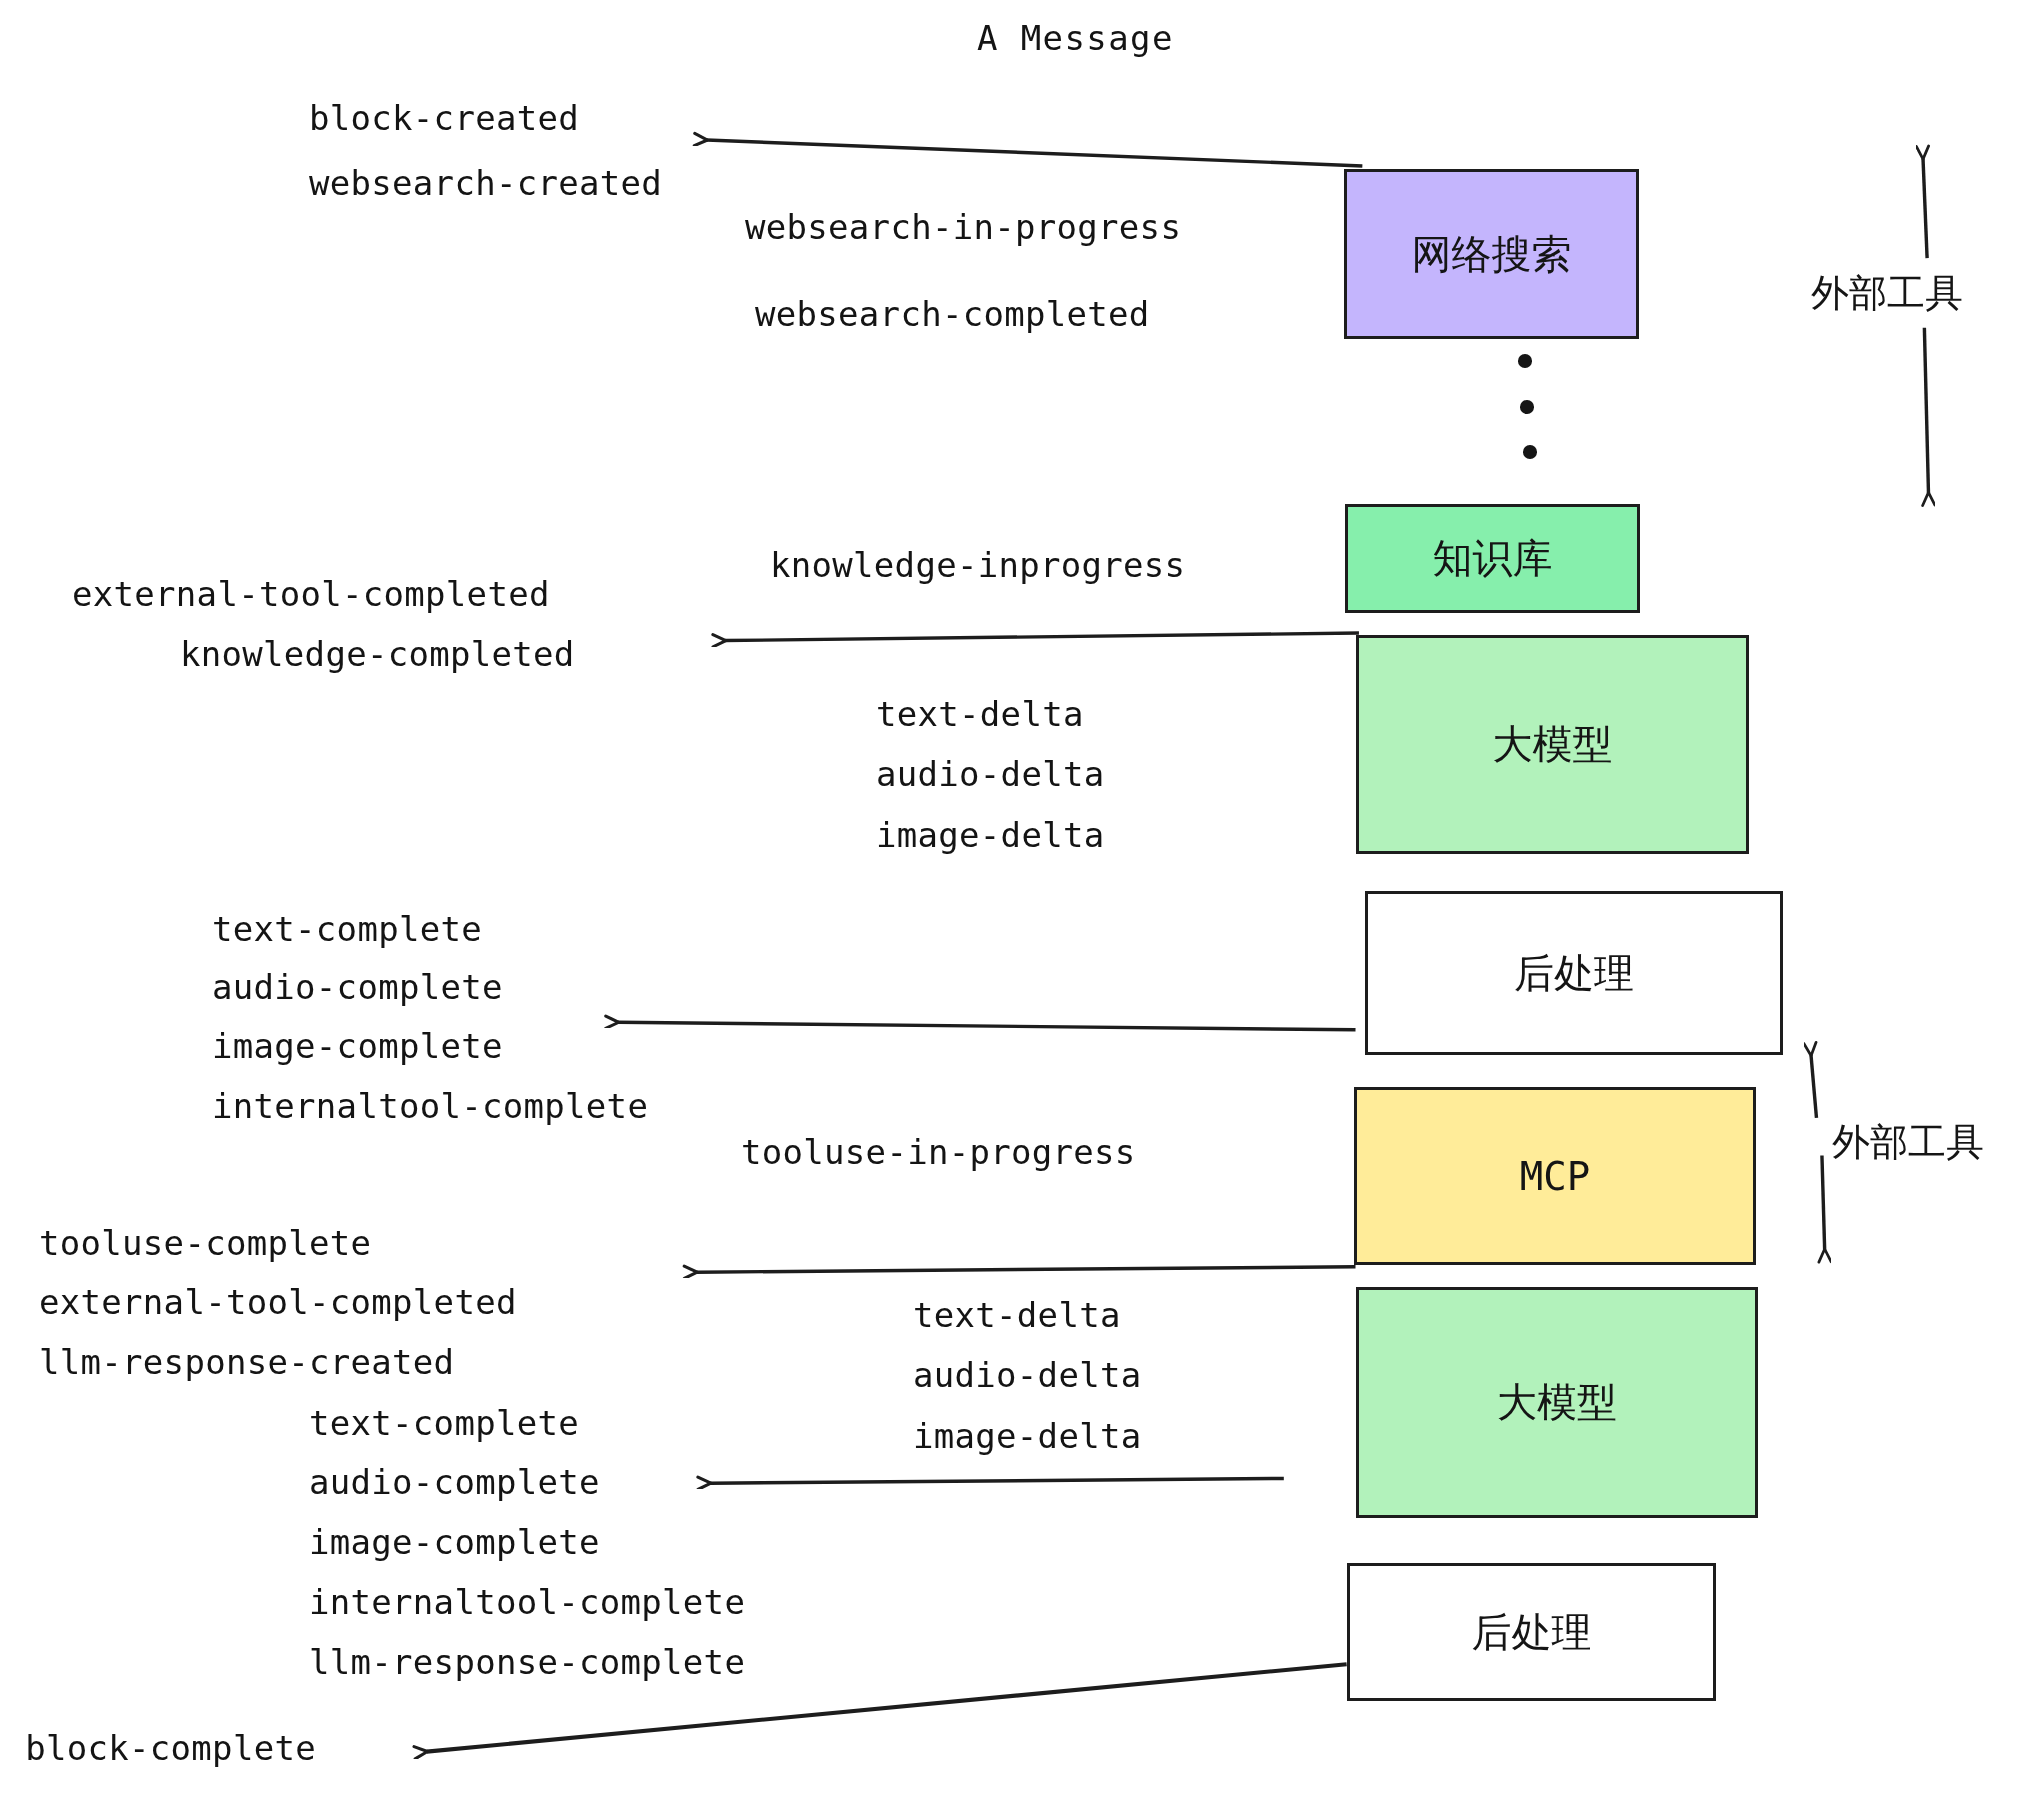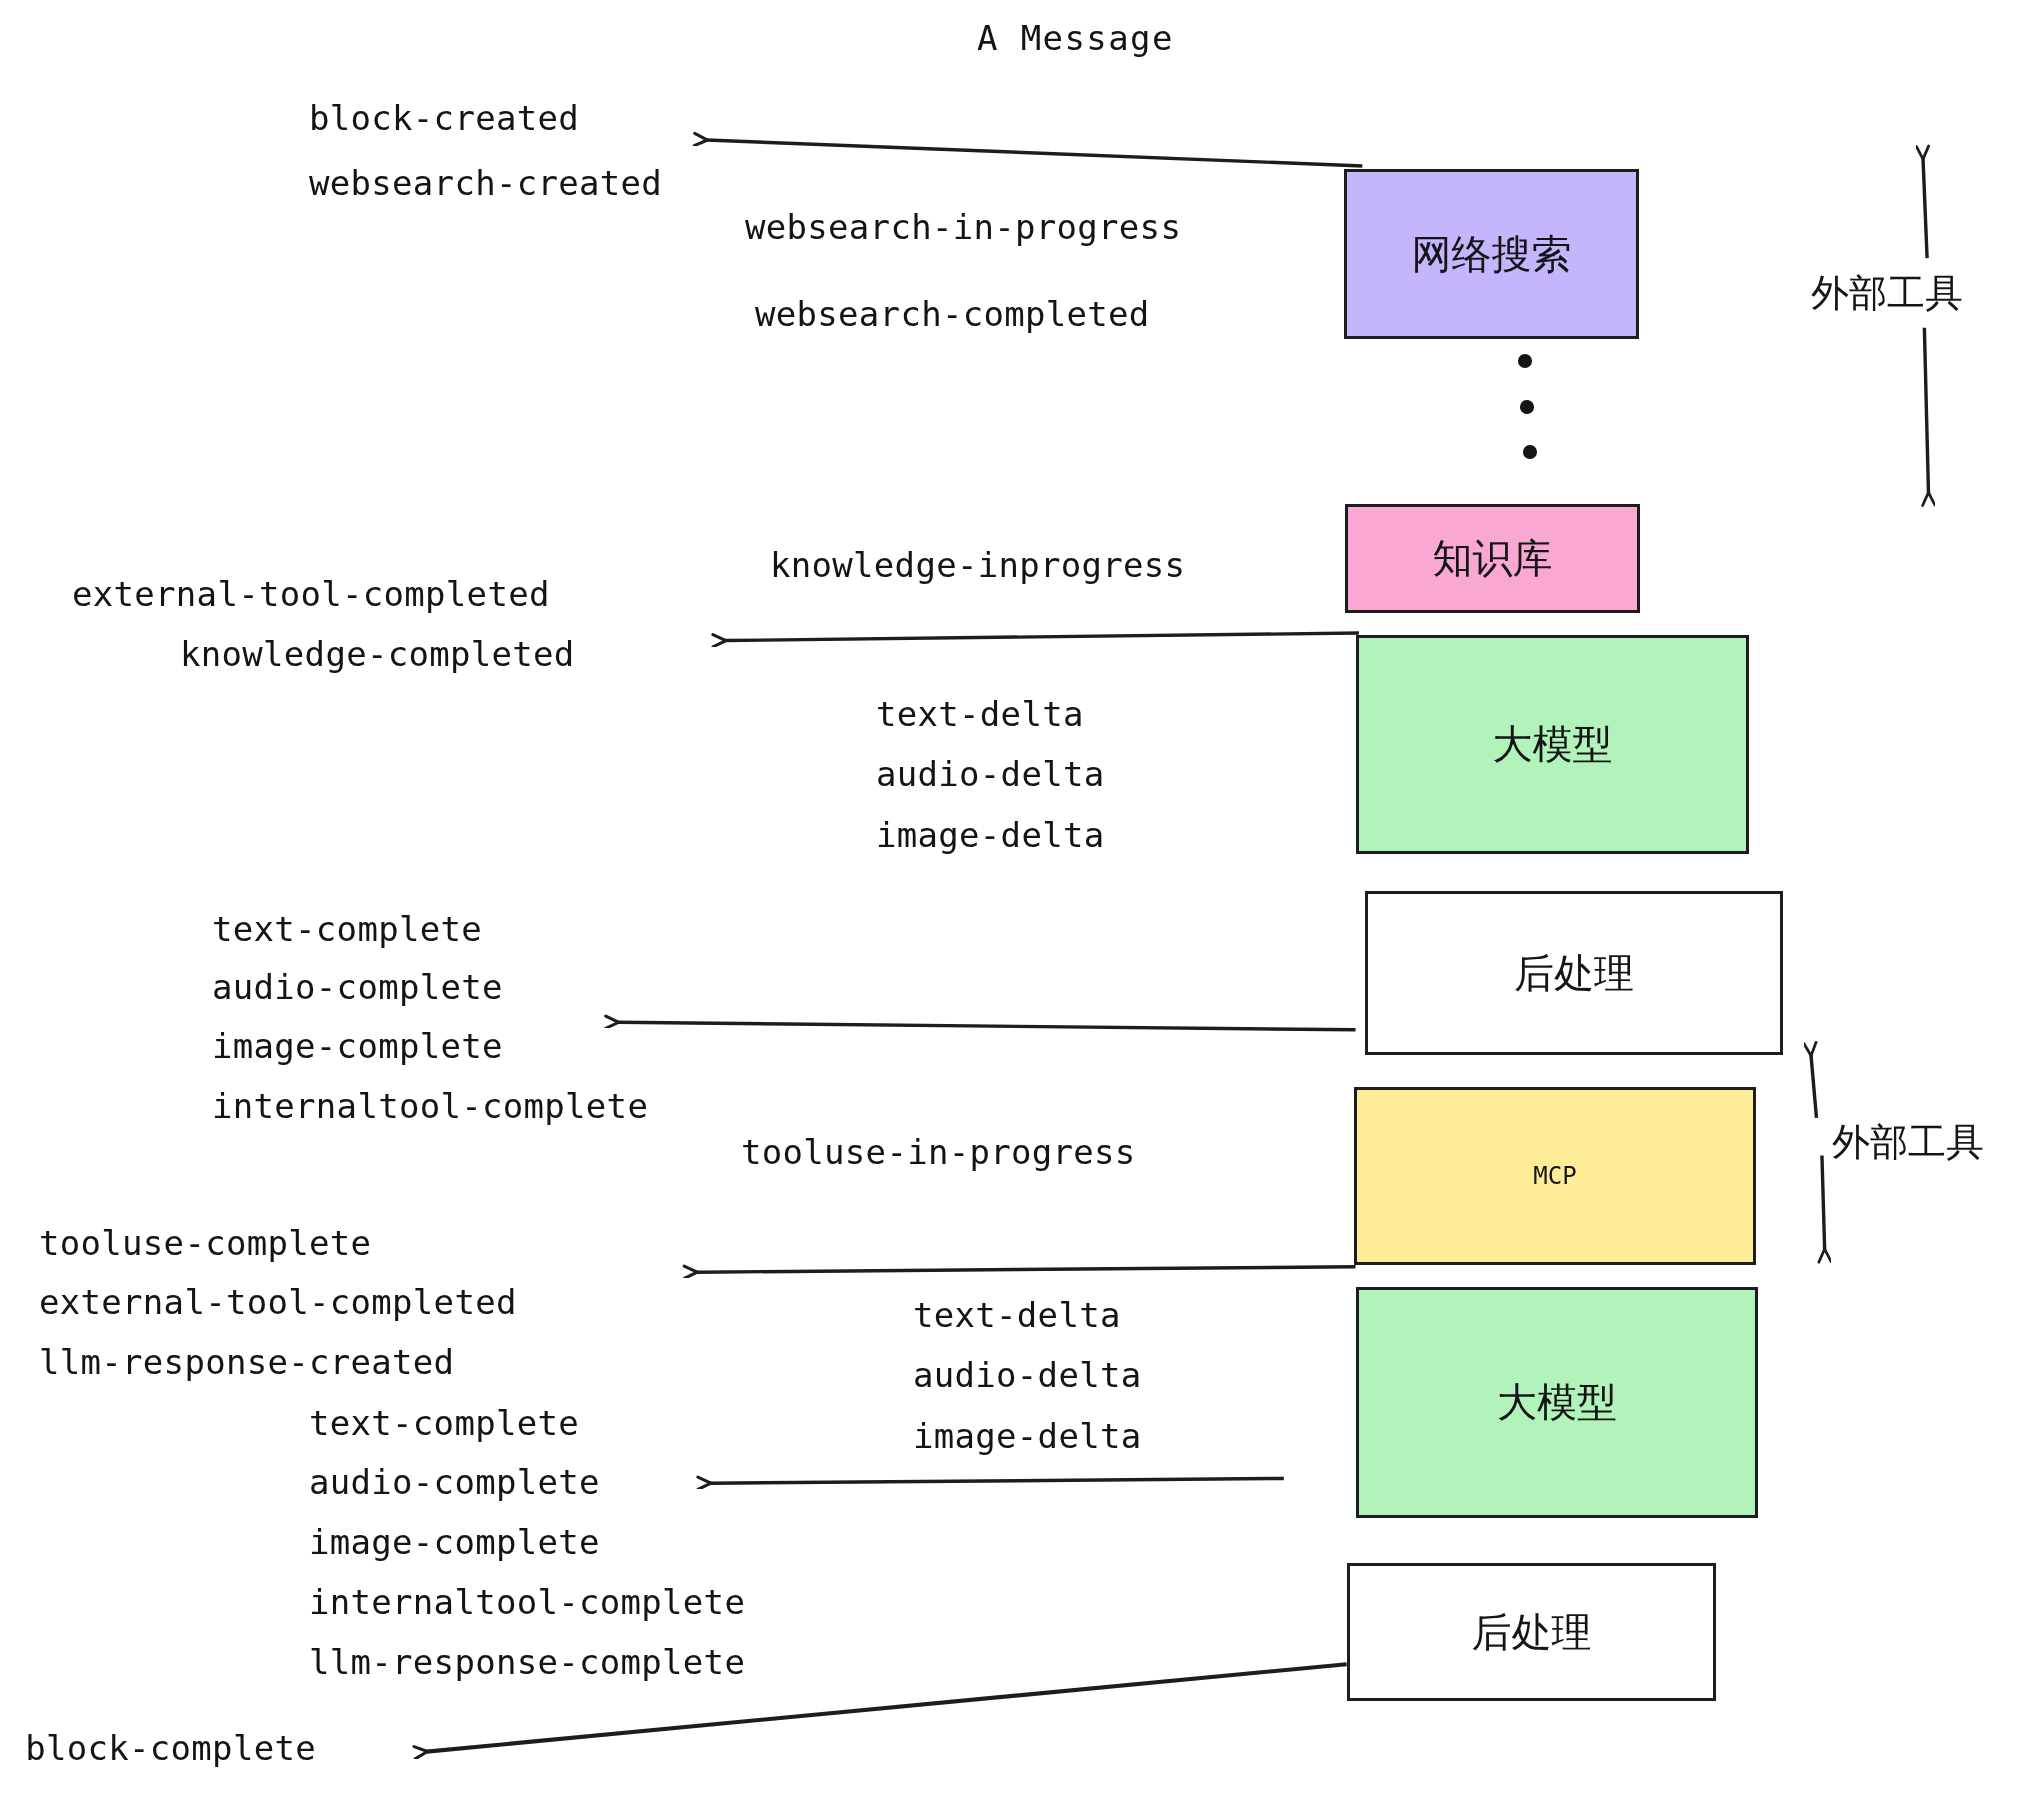--- a/index.html
+++ b/index.html
@@ -32,21 +32,21 @@
     position:absolute;
     box-sizing:border-box;
     border:3.4px solid #1d1d1d;
     display:flex;align-items:center;justify-content:center;
     font-family:"DejaVu Sans","Liberation Sans",sans-serif;
     font-size:40px;
     color:#151515;
   }
   .box.mcp{
     font-family:"DejaVu Sans Mono","Liberation Mono",monospace;
-    font-size:24px;
+    font-size:39px;
   }
   .cnlabel{
     position:absolute;
     font-family:"DejaVu Sans","Liberation Sans",sans-serif;
     font-size:38px;
     white-space:nowrap;
     color:#151515;
   }
   .dot{
     position:absolute;
@@ -141,21 +141,21 @@
   <div class="evt" style="left:8.2px;top:1731px;margin-left:17px;">block-complete</div>
 
   <div class="box" style="left:1344px;top:169px;width:295px;height:170px;background:#c4b5fd;font-family:Liberation Serif, serif;">
     <span>网络搜索</span>
   </div>
 
   <div class="dot" style="left:1518px;top:354px;"></div>
   <div class="dot" style="left:1520px;top:400px;"></div>
   <div class="dot" style="left:1523px;top:445px;"></div>
 
-  <div class="box" style="left:1345px;top:504px;width:295px;height:109px;background:#f9a8d4;">
+  <div class="box" style="left:1345px;top:504px;width:295px;height:109px;background:#86efac;">
     <span>知识库</span>
   </div>
 
   <div class="box" style="left:1356px;top:635px;width:393px;height:219px;background:#B2F2BB;">
     <span>大模型</span>
   </div>
 
   <div class="box" style="left:1365px;top:891px;width:418px;height:164px;background:#FFFFFF;">
     <span>后处理</span>
   </div>

